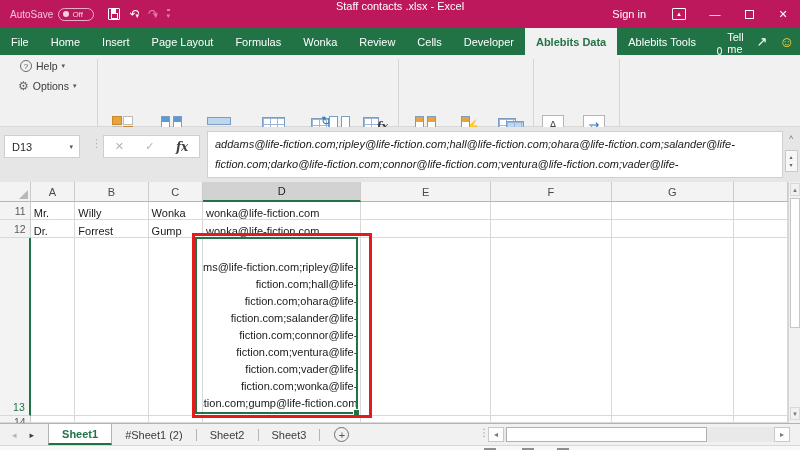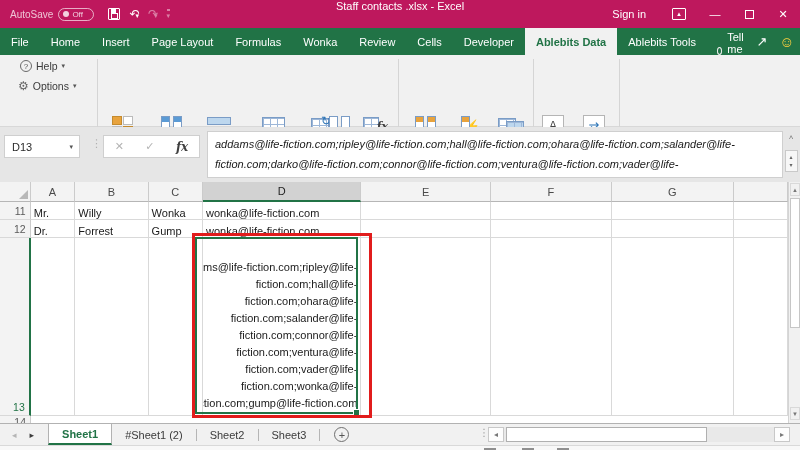--- a/index.html
+++ b/index.html
@@ -380,21 +380,21 @@
         <div>fiction.com;ventura@life-</div>
         <div>fiction.com;vader@life-</div>
         <div>fiction.com;wonka@life-</div>
         <div>fiction.com;gump@life-fiction.com</div>
       </div>
       <div class="cell cE"></div>
       <div class="cell cF"></div>
       <div class="cell cG"></div>
       <div class="cell cH"></div>
     </div>
-    <div class="grow" style="height:7px; overflow:hidden;flex-direction:column;">
+    <div class="grow" style="height:7px; overflow:hidden;">
       <div class="rhead c0" style="align-items:flex-start;">14</div>
       <div class="cell cA"></div>
         <div class="cell cB"></div>
       <div class="cell cC"></div>
         <div class="cell cD"></div>
       <div class="cell cE"></div>
         <div class="cell cF"></div>
       <div class="cell cG"></div>
         <div class="cell cH"></div>
     </div>

